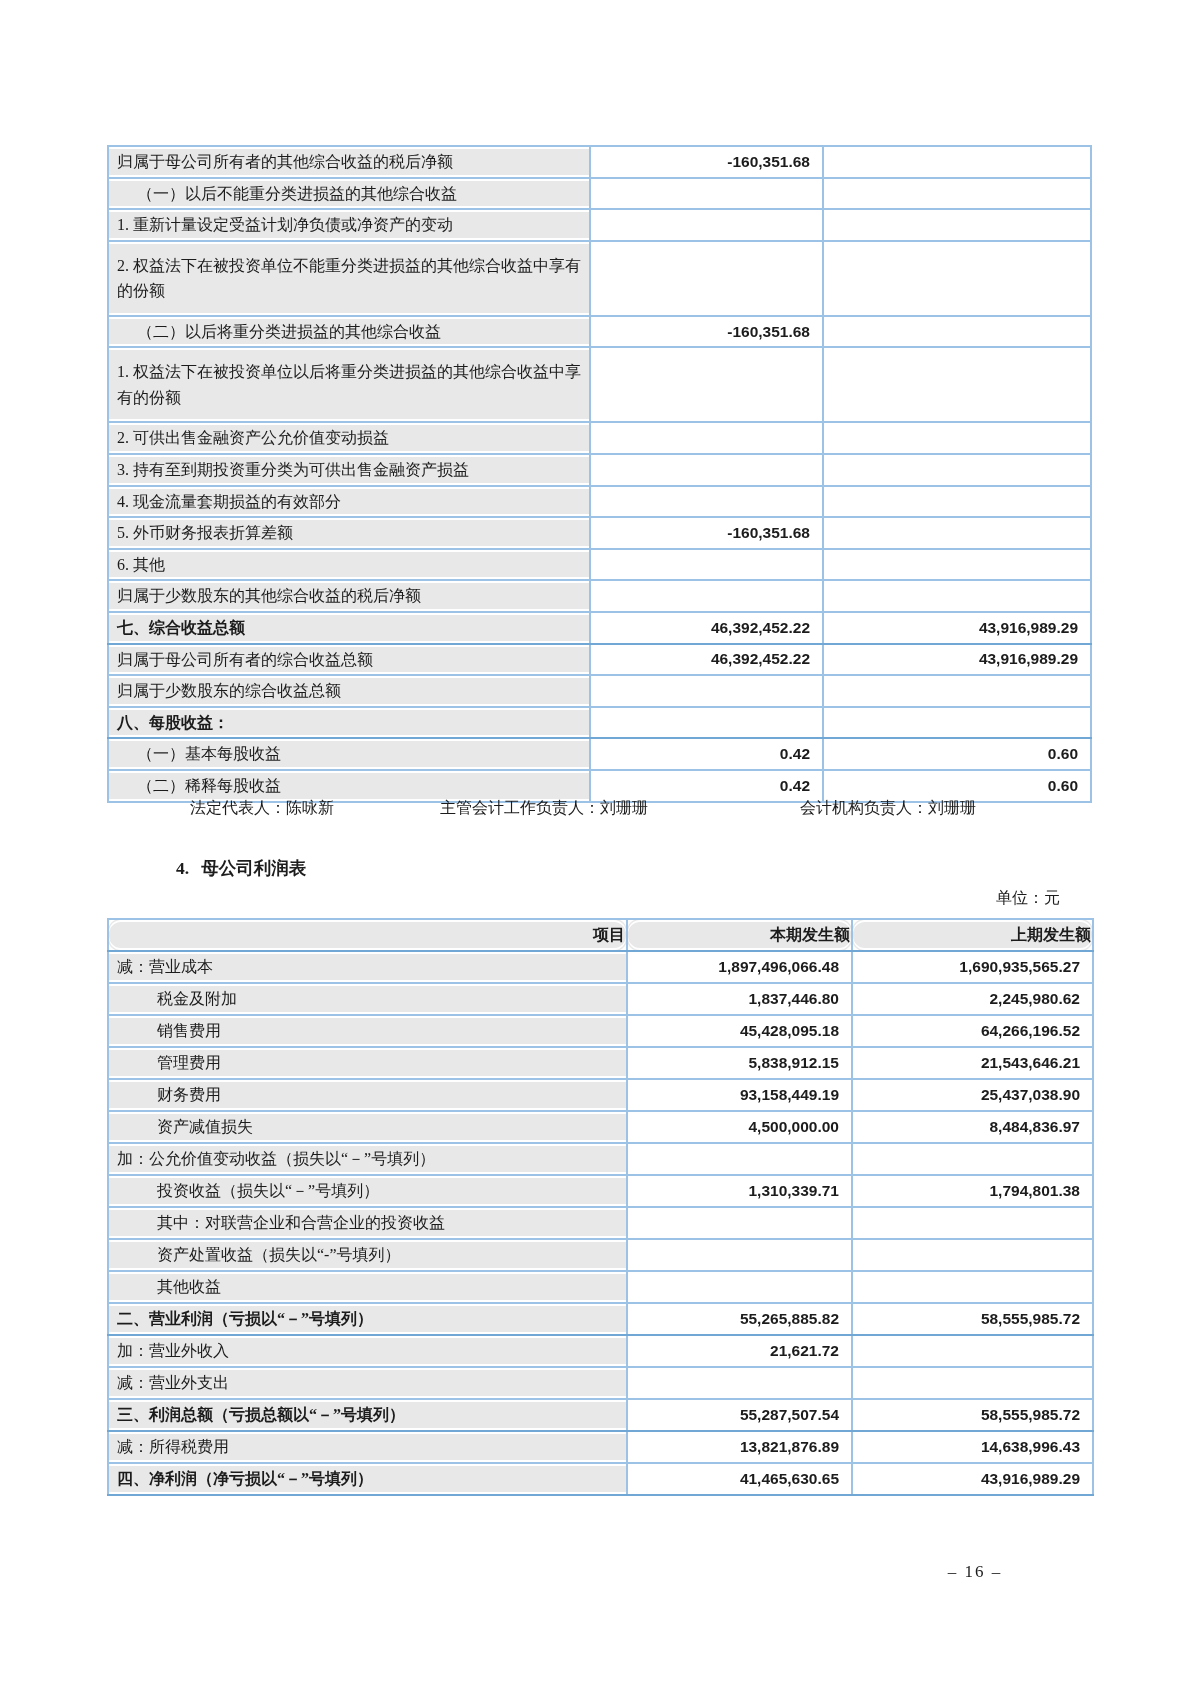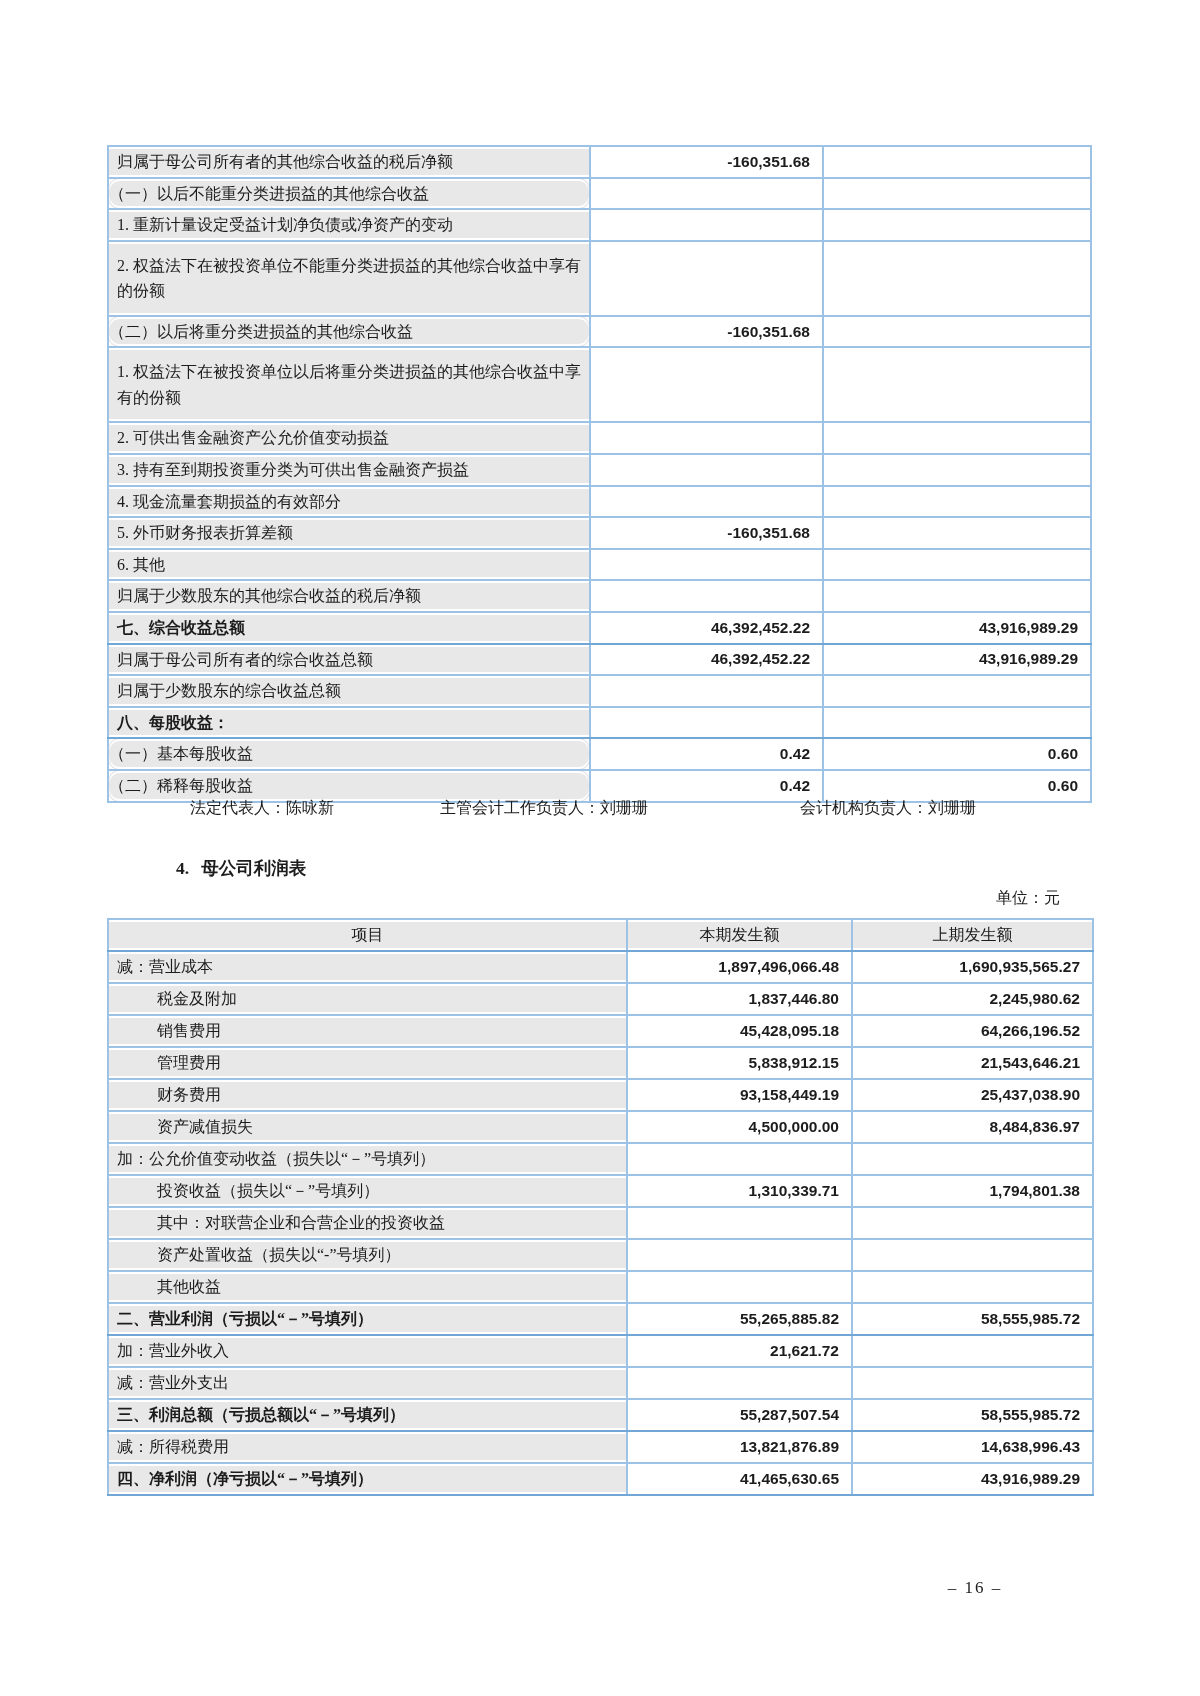--- a/index.html
+++ b/index.html
@@ -14,44 +14,45 @@
   td, th { border:2px solid #9cc2e5; overflow:hidden; }
   #table1 tr      { height:31.6px; }
   #table1 tr.tall { height:75px; }
   #table2 tr      { height:32px; }
   td.label {
     background:#e8e8e8; text-align:left; padding:2px 8px;
     font-size:16px; line-height:1.6;
     box-shadow: inset 0 2px 0 #ffffff, inset 0 -2px 0 #ffffff;
   }
   th.hdr {
-    background:#e8e8e8; font-weight:normal; text-align:center; font-size:16px;
+    background:#e8e8e8; font-weight:bold; text-align:right; font-size:16px;
     box-shadow: inset 0 2px 0 #ffffff, inset 0 -2px 0 #ffffff;
     border-bottom:2.5px solid #71a7d5;
+    border-radius:12px;
   }
   td.num {
     background:#ffffff; text-align:right; padding:2px 12px 2px 4px;
     font-family:"Liberation Sans", sans-serif; font-weight:600; font-size:15.5px;
   }
   tr.section td { border-top:2.5px solid #71a7d5; border-bottom:2.5px solid #71a7d5; }
   tr.section td.label { font-weight:bold; }
   #table2 td.label.ind1 { padding-left:48px; }
-  #table1 td.label.ind1 { padding-left:0;border-radius:11px; }
+  #table1 td.label.ind1 { padding-left:28px; }
   .signature { position:absolute; top:798px; left:0; width:1200px; height:22px;
                font-size:16px;padding-left:45px; }
   .signature span { position:absolute; white-space:nowrap; }
   .sig-1 { left:190px; }
   .sig-2 { left:440px; }
   .sig-3 { left:800px; }
   .heading { position:absolute; top:856px; left:176px; font-size:17.5px;
              font-weight:bold; white-space:nowrap; }
   .heading .num { margin-right:12px; }
   .unit { position:absolute; top:888px; right:140px; font-size:16px; }
   .pageno { position:absolute; top:1562px; left:930px; width:90px;
-            text-align:center; font-size:17px; letter-spacing:2px;margin-top:16px; }
+            text-align:center; font-size:17px; letter-spacing:2px; }
 </style>
 </head>
 <body>
 
 <div class="page">
 
   <table id="table1">
     <colgroup>
       <col style="width:482px">
         <col style="width:233px">

